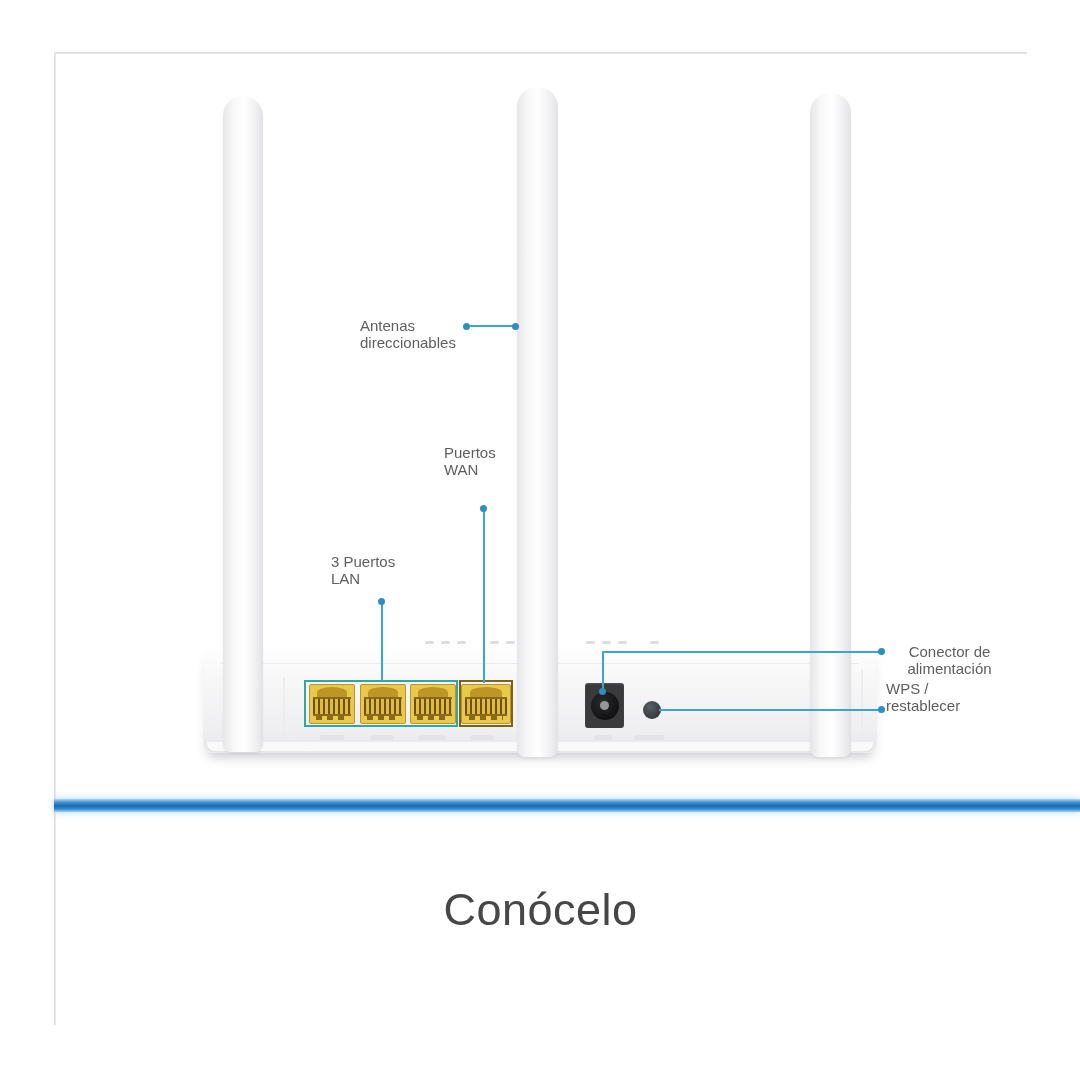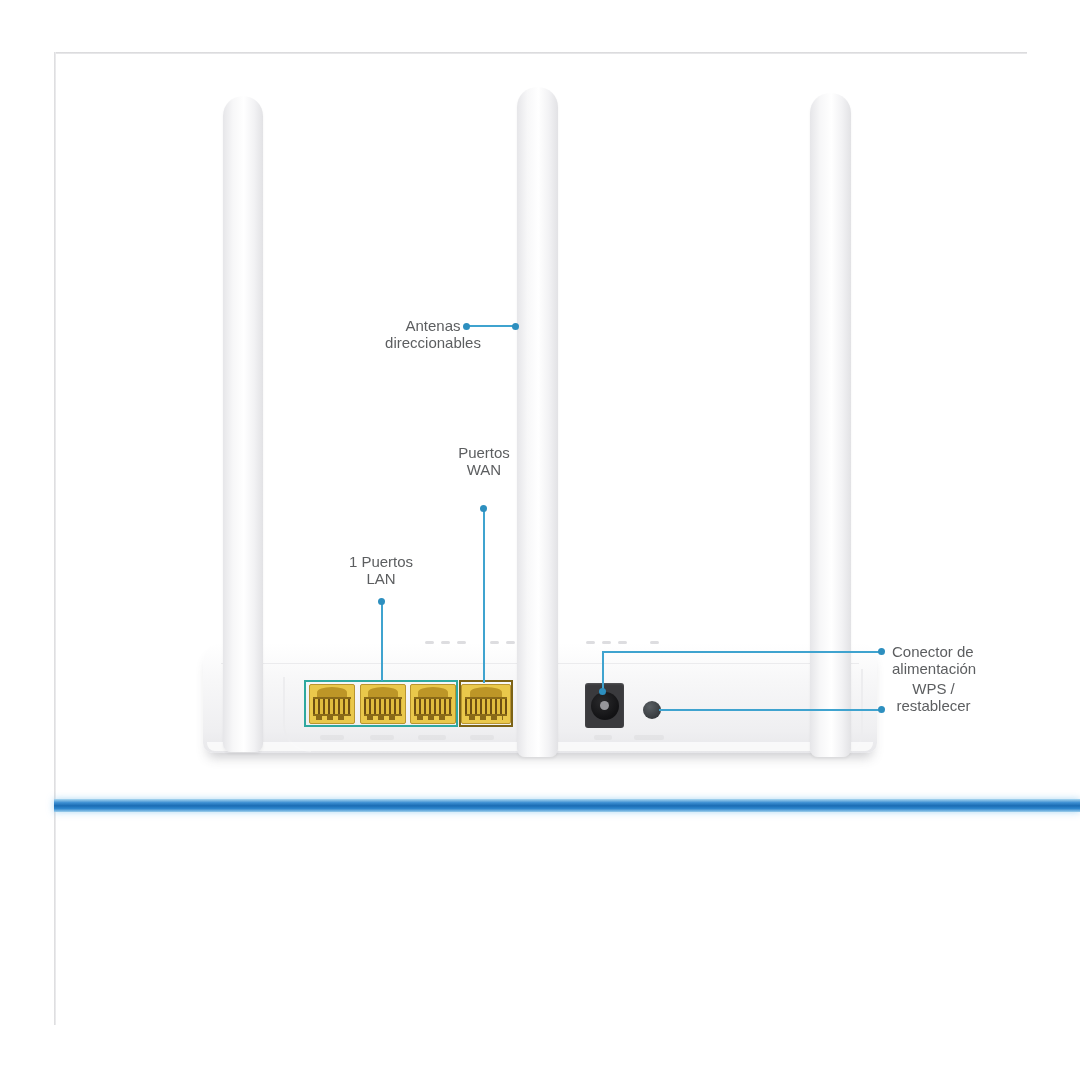--- a/index.html
+++ b/index.html
@@ -62,22 +62,22 @@
     background:radial-gradient(circle at 38% 32%,#5a5f63 0%,#35393c 75%);z-index:3;}
 
   
   .leader{position:absolute;background:#3fa3cf;z-index:6;}
   .leader.h{height:2px;}
   .leader.v{width:2px;}
   .dot{position:absolute;width:7px;height:7px;border-radius:50%;background:#2d8fbf;z-index:6;}
 
   
   .callout{position:absolute;color:#5c5e60;font-size:15px;line-height:17px;z-index:6;}
-  .callout.center{text-align:center;}
-  .callout.left{text-align:left;}
+  .callout.center{text-align:left;}
+  .callout.left{text-align:center;}
 
   
   .divider{position:absolute;left:54px;top:799px;width:1026px;height:13px;
     background:linear-gradient(180deg,#a9d6ef 0%,#3d8fd2 28%,#1a6cb4 52%,#2e86cd 74%,#9fcfec 100%);
     box-shadow:0 0 7px rgba(130,195,238,.65);z-index:2;}
 
   
   .section-title{position:absolute;left:54px;top:884px;width:973px;text-align:center;
     font-size:45px;font-weight:500;letter-spacing:.5px;color:#474747;z-index:2;}
 </style>
@@ -156,21 +156,21 @@
   <div class="dot" style="left:512px;top:323px"></div>
 
   <div class="callout center" style="left:444px;top:444px;width:80px">
     <div>Puertos</div>
     <div>WAN</div>
   </div>
   <div class="leader v" style="left:483px;top:508px;height:175px"></div>
   <div class="dot" style="left:480px;top:505px"></div>
 
   <div class="callout center" style="left:331px;top:553px;width:100px">
-    <div>1 Puertos</div>
+    <div>3 Puertos</div>
     <div>LAN</div>
   </div>
   <div class="leader v" style="left:381px;top:601px;height:80px"></div>
   <div class="dot" style="left:378px;top:598px"></div>
 
   <div class="callout left" style="left:892px;top:643px;width:115px">
     <div>Conector de</div>
     <div>alimentación</div>
   </div>
   <div class="leader v" style="left:602px;top:652px;height:42px"></div>
@@ -180,14 +180,15 @@
 
   <div class="callout center" style="left:886px;top:680px;width:95px">
     <div>WPS /</div>
     <div>restablecer</div>
   </div>
   <div class="leader h" style="left:659px;top:709px;width:223px"></div>
   <div class="dot" style="left:878px;top:706px"></div>
 
   <div class="divider"></div>
 
+  <div class="section-title">Conócelo</div>
 
 </div>
 
 </body></html>

